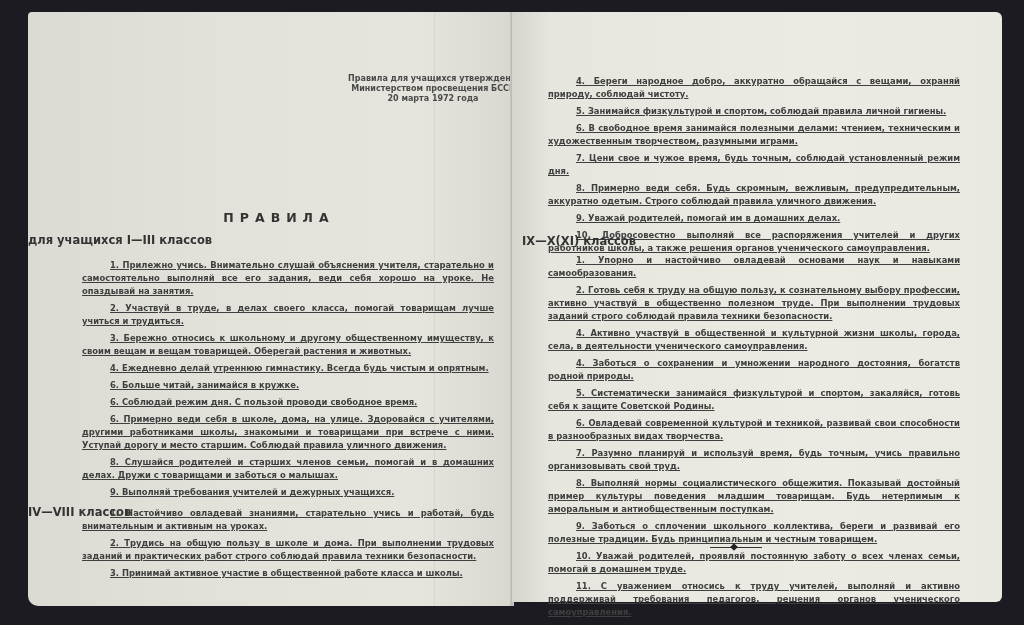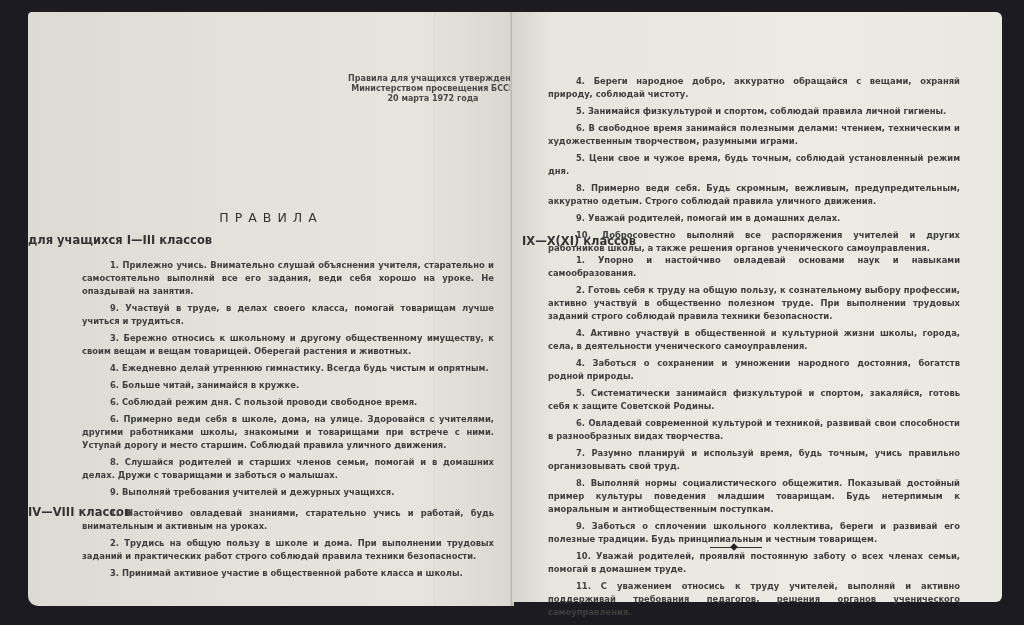--- a/index.html
+++ b/index.html
@@ -33,33 +33,33 @@
     background: linear-gradient(90deg, #c9c8c0, #b8b7b0, #d2d1c9);
   }
   .approval {
     position: absolute; left: 310px; top: 62px; width: 190px;
     text-align: center;
     font-size: 8px; line-height: 10px; font-weight: bold; color: #4a4a4a;
   }
   .title {
     position: absolute; left: 0; top: 198px; width: 100%;
     text-align: center;
-    font-size: 12.5px; font-weight: normal; letter-spacing: 6px; color: #333;
+    font-size: 12.5px; font-weight: bold; letter-spacing: 6px; color: #333; padding-left: 8px;
   }
   .section-heading {
     text-align: left; font-weight: bold; color: #333;
     font-size: 11.5px;
   }
   .subtitle { position: absolute; left: 0; top: 221px; width: 100%; }
   .rules {
     position: absolute;
     font-size: 8.4px; line-height: 13px; font-weight: bold;
     color: #3f3f3f; text-align: justify;
   }
-  .rules p { margin: 0 0 4px 0; text-indent: 28px; }
+  .rules p { margin: 0 0 4px 0; text-indent: 28px; text-decoration: underline; }
   .left-rules-1 { left: 54px; top: 247px; width: 412px; }
   .left-heading-2 { position: absolute; left: 0; top: 469px; width: 100%; margin-top: 24px; }
   .left-rules-2 { left: 54px; top: 495px; width: 412px; }
   .right-rules-1 { left: 36px; top: 63px; width: 412px; }
   .right-heading-2 { position: absolute; left: 10px; top: 222px; width: 100%; }
   .right-rules-2 { left: 36px; top: 242px; width: 412px; }
   .ornament {
     position: absolute; left: 198px; top: 532px; width: 52px; height: 6px;
   }
   .ornament .line {
@@ -80,21 +80,21 @@
     <div>Правила для учащихся утверждены</div>
     <div>Министерством просвещения БССР</div>
     <div>20 марта 1972 года</div>
   </div>
 
   <div class="title">ПРАВИЛА</div>
   <div class="section-heading subtitle">для учащихся I—III классов</div>
 
   <div class="rules left-rules-1">
     <p>1. Прилежно учись. Внимательно слушай объяснения учителя, старательно и самостоятельно выполняй все его задания, веди себя хорошо на уроке. Не опаздывай на занятия.</p>
-    <p>9. Участвуй в труде, в делах своего класса, помогай товарищам лучше учиться и трудиться.</p>
+    <p>2. Участвуй в труде, в делах своего класса, помогай товарищам лучше учиться и трудиться.</p>
     <p>3. Бережно относись к школьному и другому общественному имуществу, к своим вещам и вещам товарищей. Оберегай растения и животных.</p>
     <p>4. Ежедневно делай утреннюю гимнастику. Всегда будь чистым и опрятным.</p>
     <p>6. Больше читай, занимайся в кружке.</p>
     <p>6. Соблюдай режим дня. С пользой проводи свободное время.</p>
     <p>6. Примерно веди себя в школе, дома, на улице. Здоровайся с учителями, другими работниками школы, знакомыми и товарищами при встрече с ними. Уступай дорогу и место старшим. Соблюдай правила уличного движения.</p>
     <p>8. Слушайся родителей и старших членов семьи, помогай и в домашних делах. Дружи с товарищами и заботься о малышах.</p>
     <p>9. Выполняй требования учителей и дежурных учащихся.</p>
   </div>
 
   <div class="section-heading left-heading-2">IV—VIII классов</div>
@@ -106,21 +106,21 @@
   </div>
 </div>
 
 <div class="gutter"></div>
 
 <div class="page page-right">
   <div class="rules right-rules-1">
     <p>4. Береги народное добро, аккуратно обращайся с вещами, охраняй природу, соблюдай чистоту.</p>
     <p>5. Занимайся физкультурой и спортом, соблюдай правила личной гигиены.</p>
     <p>6. В свободное время занимайся полезными делами: чтением, техническим и художественным творчеством, разумными играми.</p>
-    <p>5. Цени свое и чужое время, будь точным, соблюдай установленный режим дня.</p>
+    <p>7. Цени свое и чужое время, будь точным, соблюдай установленный режим дня.</p>
     <p>8. Примерно веди себя. Будь скромным, вежливым, предупредительным, аккуратно одетым. Строго соблюдай правила уличного движения.</p>
     <p>9. Уважай родителей, помогай им в домашних делах.</p>
     <p>10. Добросовестно выполняй все распоряжения учителей и других работников школы, а также решения органов ученического самоуправления.</p>
   </div>
 
   <div class="section-heading right-heading-2">IX—X(XI) классов</div>
 
   <div class="rules right-rules-2">
     <p>1. Упорно и настойчиво овладевай основами наук и навыками самообразования.</p>
     <p>2. Готовь себя к труду на общую пользу, к сознательному выбору профессии, активно участвуй в общественно полезном труде. При выполнении трудовых заданий строго соблюдай правила техники безопасности.</p>

